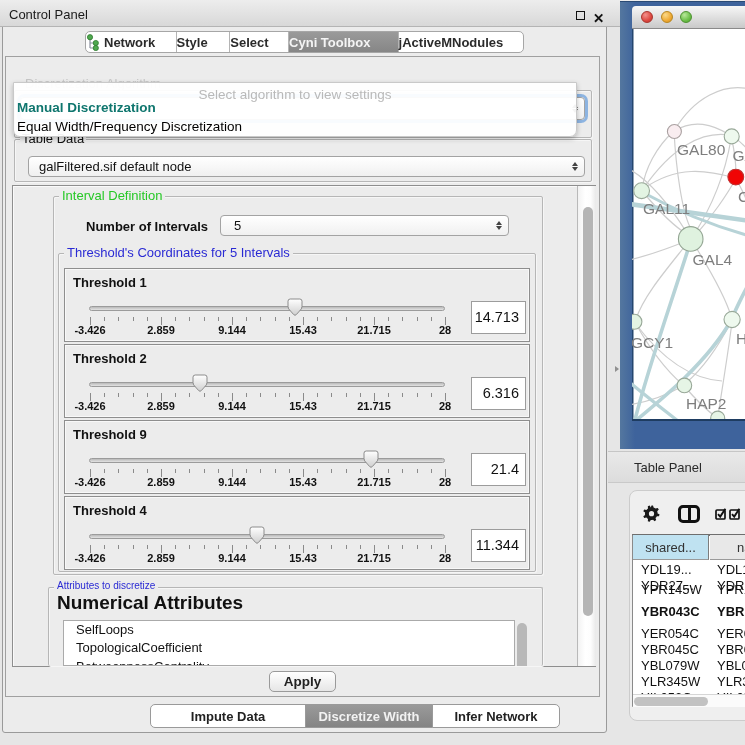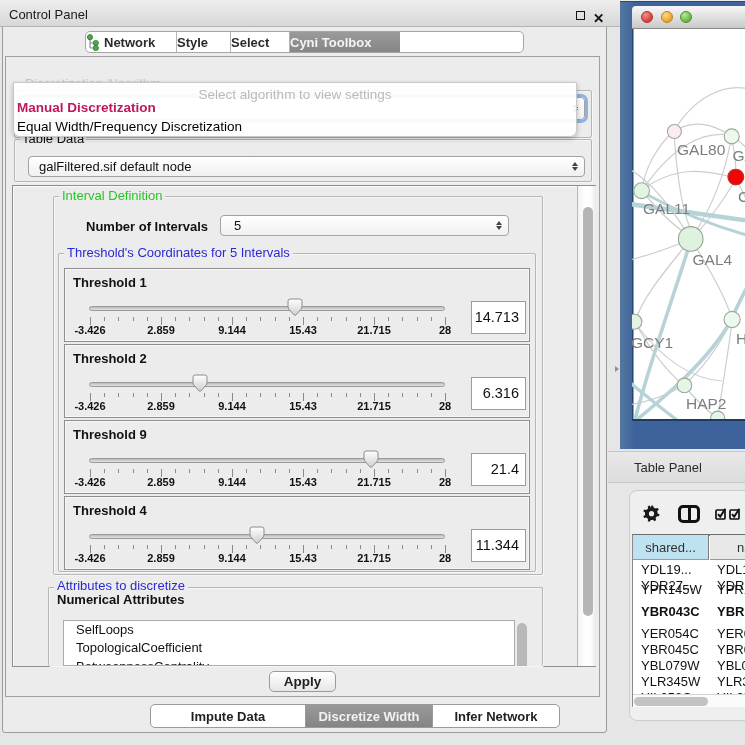--- a/index.html
+++ b/index.html
@@ -35,21 +35,21 @@
   justify-content:center; gap:1px; }
 .combo .ar i { display:block; width:0; height:0; border-left:3.5px solid transparent; border-right:3.5px solid transparent; }
 .combo .ar .up { border-bottom:4.5px solid #444; }
 .combo .ar .dn { border-top:4.5px solid #444; }
 
 
 #popup { position:absolute; left:13px; top:82px; width:564px; height:55px;
   background:rgba(255,255,255,0.94); border:1px solid #c9c9c9; border-radius:0 0 7px 7px;
   box-shadow:0 2px 5px rgba(0,0,0,0.25); z-index:40; font-size:13.5px; }
 #popup .ghost { position:absolute; left:0; top:4px; width:100%; text-align:center; color:#b9b9b9; }
-#popup .it1 { position:absolute; left:3px; top:17px; font-weight:bold; color:#be185d; }
+#popup .it1 { position:absolute; left:3px; top:17px; font-weight:bold; color:#0f766e; }
 #popup .it2 { position:absolute; left:3px; top:36px; color:#000; }
 
 
 #scrollp { position:absolute; left:12px; top:185px; width:584px; height:482px;
   border:1px solid #8e8e8e; background:#ececec; box-shadow:inset 1px 1px 0 #fafafa; }
 #vsb { position:absolute; left:564px; top:0; width:19px; height:480px;
   background:linear-gradient(90deg,#f2f2f2,#ffffff 40%,#fdfdfd 70%,#e9e9e9); border-left:1px solid #b9b9b9; }
 #vsb .th { position:absolute; left:5px; top:21px; width:10px; height:409px; border-radius:5px; background:#b5b5b5; }
 
 
@@ -119,20 +119,21 @@
 <div class="tabbar" style="left:85px; top:31px; width:439px;">
   <div class="tb" style="width:91px;"><svg width="14" height="17" viewBox="0 0 14 17" style="margin-right:4px;">
         <path d="M4,4 V14 M4,9 H9 M4,14 H9" stroke="#8a8f9e" stroke-width="1.2" fill="none"></path>
         <circle cx="4" cy="3.2" r="2.6" fill="#4fa84f" stroke="#2f7a2f" stroke-width=".8"></circle>
         <circle cx="9.8" cy="9" r="2.6" fill="#4fa84f" stroke="#2f7a2f" stroke-width=".8"></circle>
         <circle cx="9.8" cy="14" r="2.6" fill="#4fa84f" stroke="#2f7a2f" stroke-width=".8"></circle>
       </svg>Network</div>
   <div class="tb" style="width:54px;">Style</div>
   <div class="tb" style="width:59px;">Select</div>
   <div class="tb sel" style="width:110px;">Cyni Toolbox</div>
+  <div class="tb" style="width:125px;">jActiveMNodules</div>
 </div>
 
 <div id="content"></div>
 
 <div class="grp" style="left:14px;top:90px;width:578px;height:48px;"></div>
 <div style="position:absolute;left:25px;top:76px;font-size:13px;color:#c6c6c6;z-index:1;">Discretization Algorithm</div>
 <div class="combo" style="left:20px;top:97px;width:565px;height:23px;box-shadow:0 0 0 3px rgba(90,150,220,0.65);">
   <div class="ar">
       <i class="up"></i>
       <i class="dn"></i>
@@ -353,22 +354,22 @@
           <stop offset="0" stop-color="#ffffff"></stop>
           <stop offset="1" stop-color="#cfcfcf"></stop>
         </linearGradient>
       </defs>
 <path d="M3.2,1 H12.8 Q15,1 15,3.2 V8.5 Q15,11 12.5,13 L9.3,16.6 Q8,18 6.7,16.6 L3.5,13 Q1,11 1,8.5 V3.2 Q1,1 3.2,1 Z" fill="url(#thg496)" stroke="#8c8c8c" stroke-width="1"></path>
     </svg>
 <div class="vbox">11.344</div>
 </div>
 
 <div class="grp" style="left:48px;top:587px;width:495px;height:79px;border-bottom:none;"></div>
-<div class="glab" style="left:54px;top:578px;color:#2a2ad4;position:absolute;background:#ececec;font-size:13px;padding:0 3px;z-index:2;">Attributes to discretize</div>
-<div style="position:absolute;left:57px;top:592px;font-size:13px;font-weight:bold;color:#111;">Numerical Attributes</div>
+<div class="glab" style="left:54px;top:578px;color:#2a2ad4;position:absolute;background:#ececec;font-size:10px;padding:0 3px;z-index:2;">Attributes to discretize</div>
+<div style="position:absolute;left:57px;top:592px;font-size:19px;font-weight:bold;color:#111;">Numerical Attributes</div>
 <div id="attlist">
   <div>SelfLoops</div>
   <div>TopologicalCoefficient</div>
   <div>BetweennessCentrality</div>
 </div>
 <div id="attsb"></div>
 
 <div id="applybtn">Apply</div>
 
 <div class="btab" style="left:150px;width:156px;border-radius:5px 0 0 5px;">Impute Data</div>

